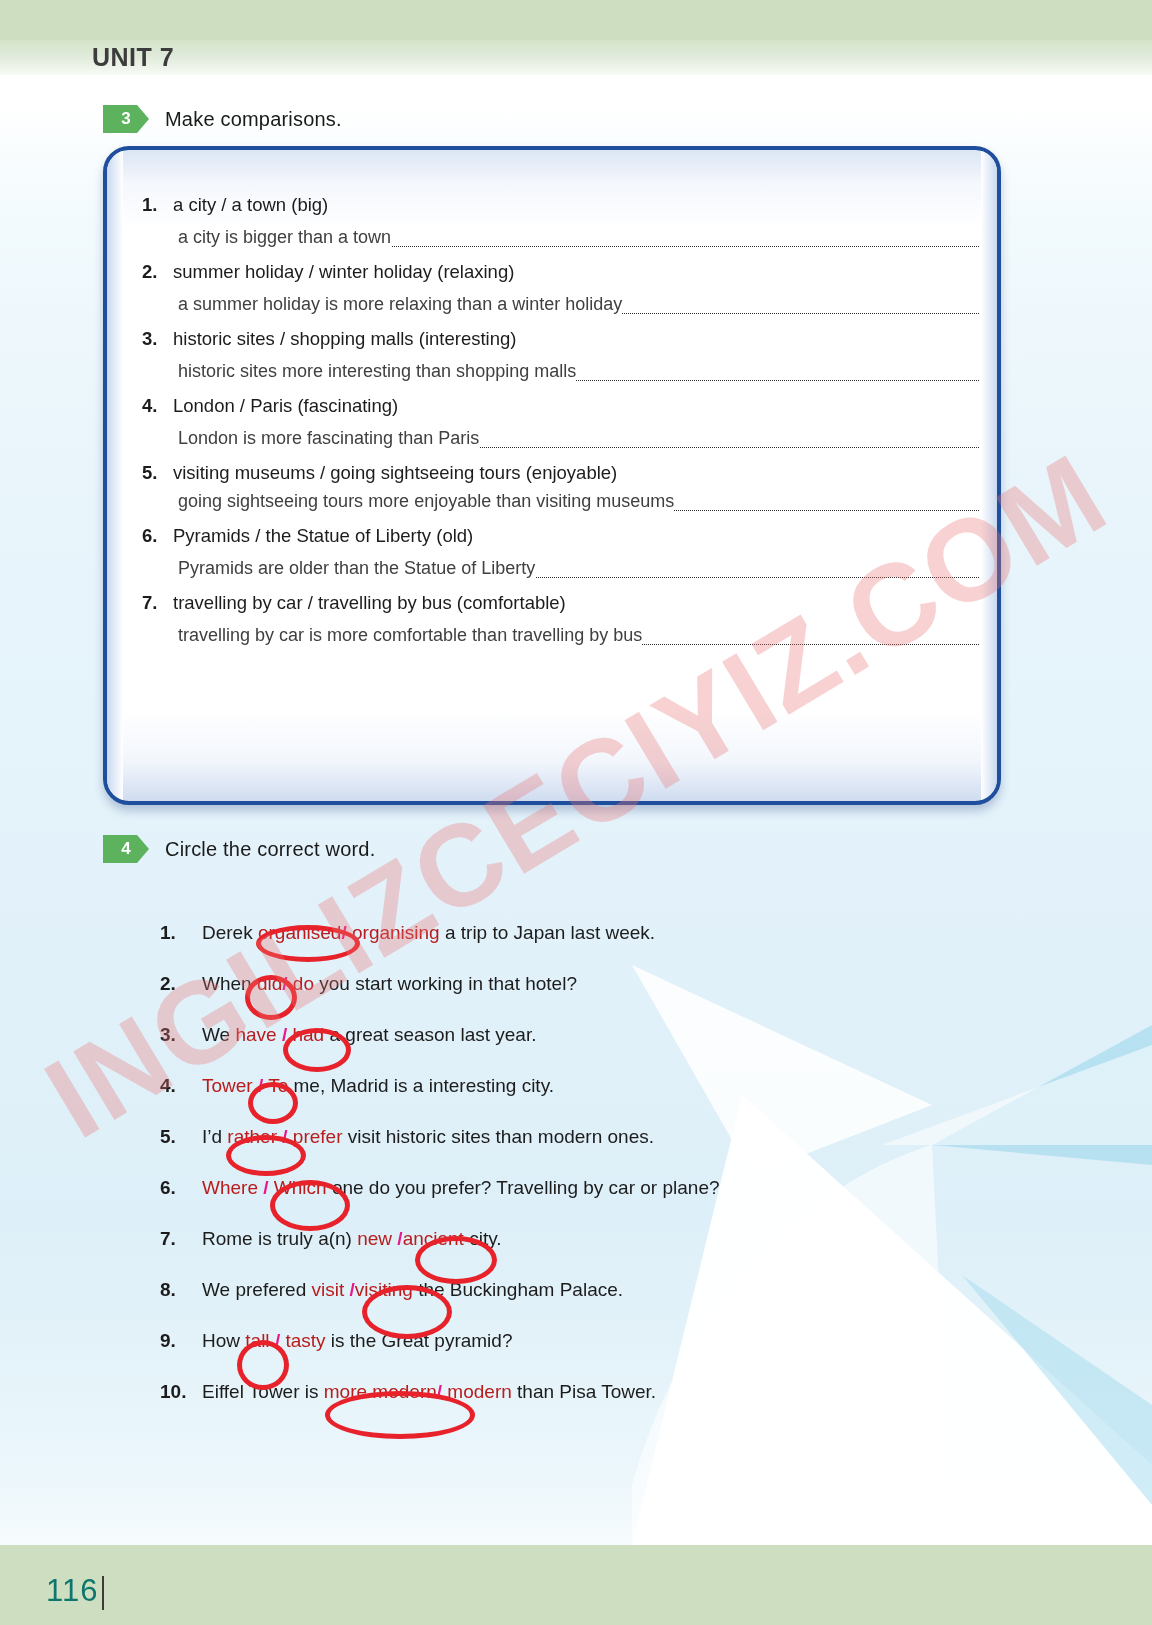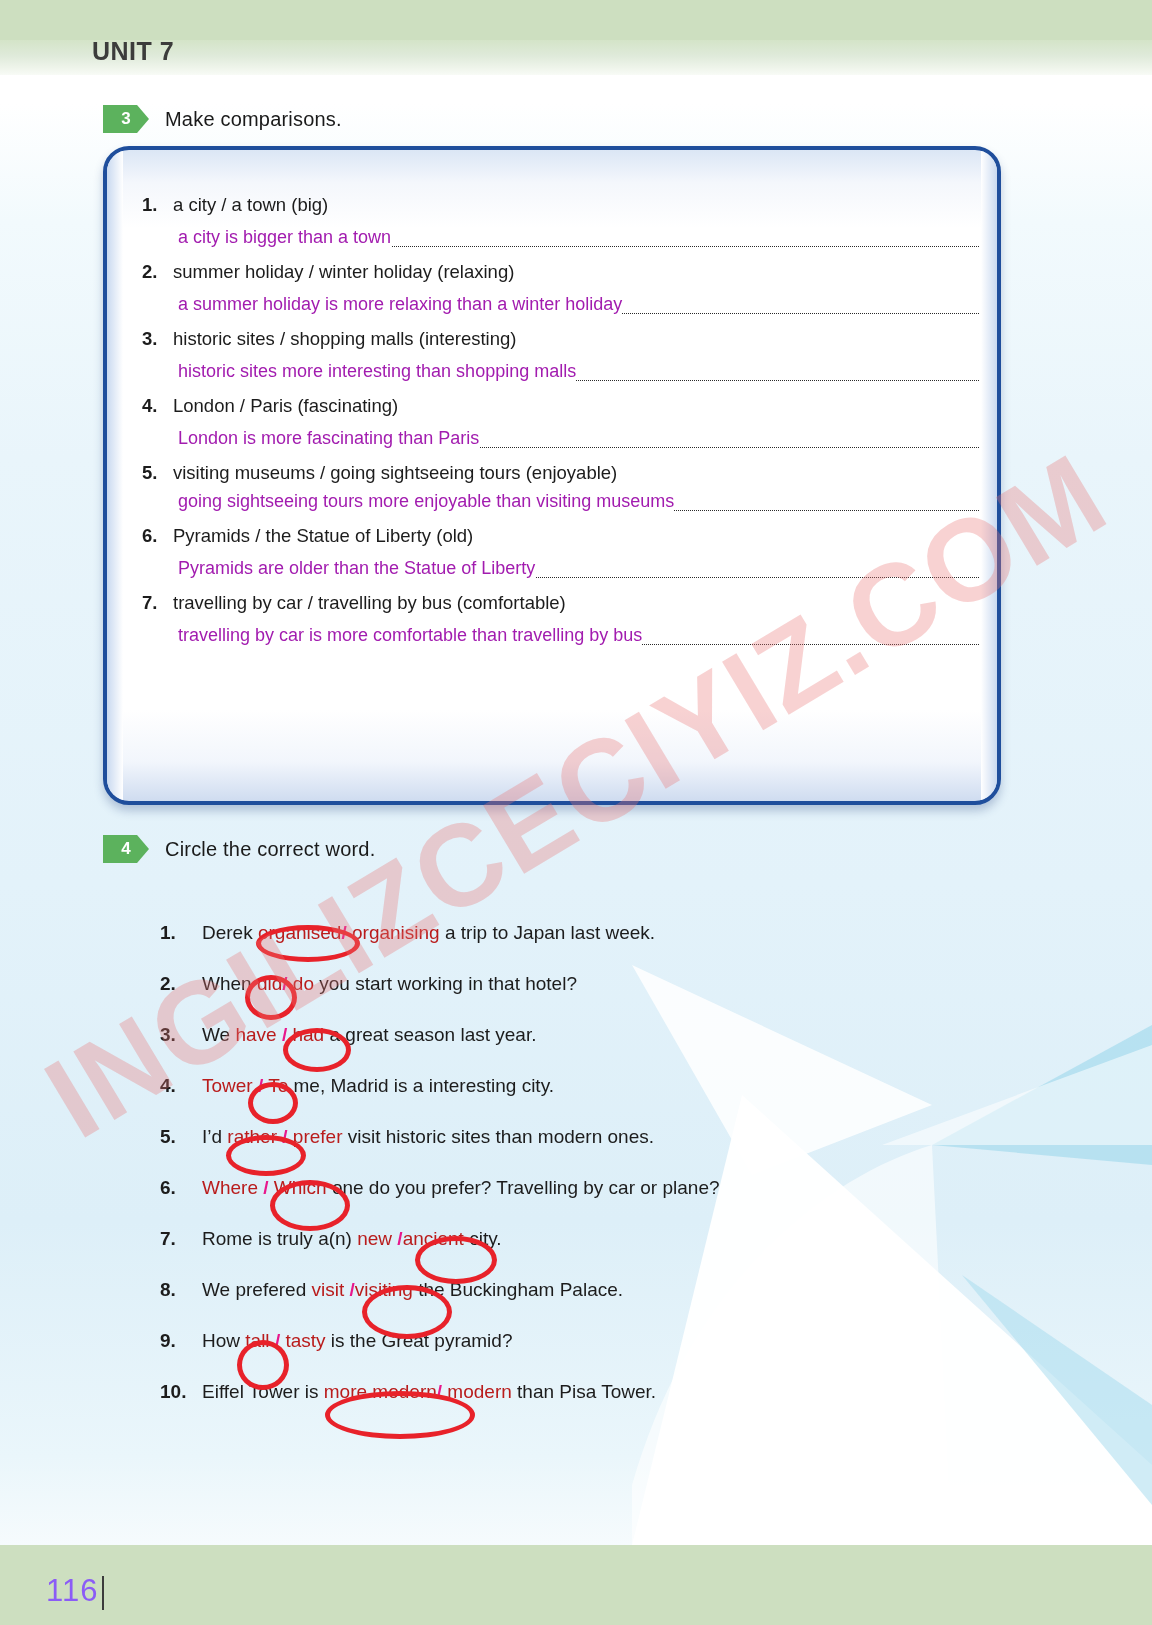--- a/index.html
+++ b/index.html
@@ -35,32 +35,32 @@
   
   .top-band {
     position:absolute; left:0; top:0; width:100%; height:40px;
     background:#cddfc0;
   }
   .top-band2 {
     position:absolute; left:0; top:40px; width:100%; height:35px;
     background:linear-gradient(180deg,#d4e4c8 0%, #dfeada 45%, #eef4ea 78%, #f8fbf6 100%);
   }
   .unit-title {
-    position:absolute; left:92px; top:34px;
+    position:absolute; left:92px; top:40px;
     font-size:25px; font-weight:bold; letter-spacing:.5px;
     color:#3c3c3c;
     line-height:35px;
   }
   .bottom-band {
     position:absolute; left:0; bottom:0; width:100%; height:80px;
     background:#cddfc0;
   }
   .page-number {
     position:absolute; left:46px; bottom:16px;
-    font-size:31px; color:#8b5cf6; letter-spacing:1px;
+    font-size:31px; color:#0f766e; letter-spacing:1px;
     display:flex; align-items:center;
   }
   .page-number .bar {
     display:inline-block; width:2px; height:34px;
     background:#3c3c3c; margin-left:4px; position:relative; top:2px;
   }
 
   
   .watermark {
     position:absolute;
@@ -128,21 +128,21 @@
     padding-left:5px;
   }
   .q-answer-line {
     position:relative;
     margin-top:5px; margin-left:38px;
     height:26px;
     border-bottom:1.5px dotted #2a2a2a;
     display:flex; align-items:flex-end;
   }
   .q-answer {
-    font-size:18px; color:#a21caf;
+    font-size:18px; color:#404040;
     white-space:nowrap;
     padding-left:3px;
     position:relative; top:2px;
     background:#ffffff;
   }
   .q-period {
     position:absolute; right:-16px; bottom:-3px;
     font-size:18px; color:#1c1c1c; font-weight:bold;
   }
   

